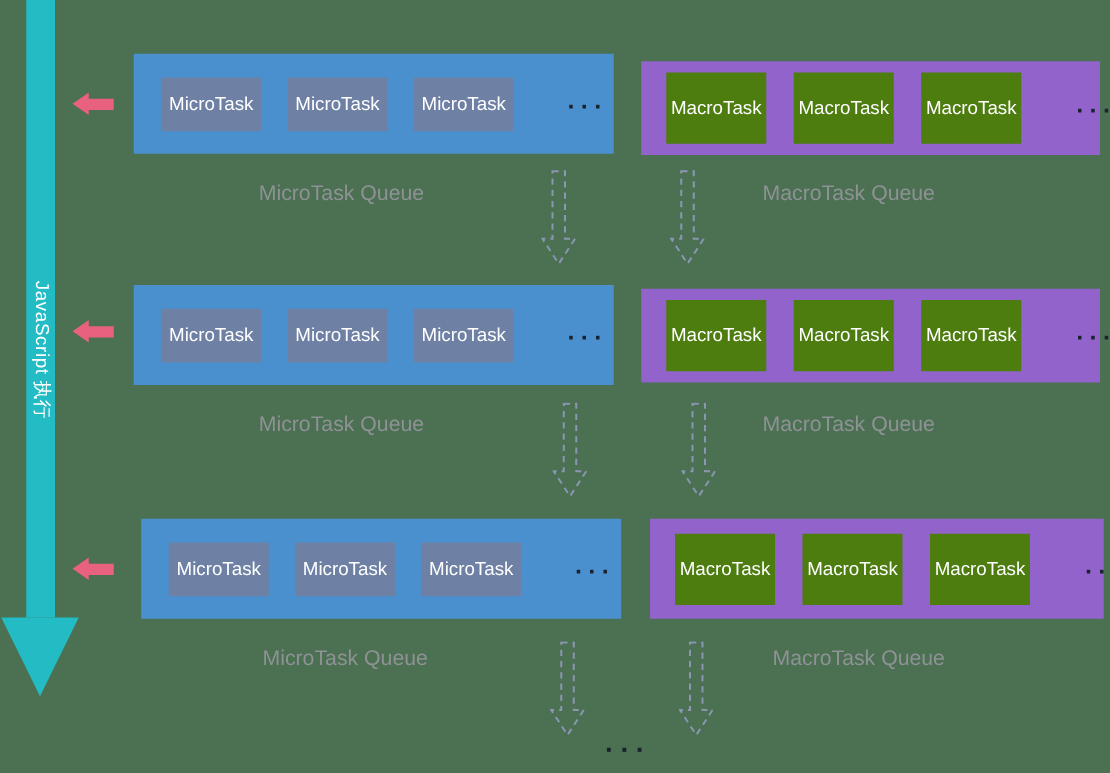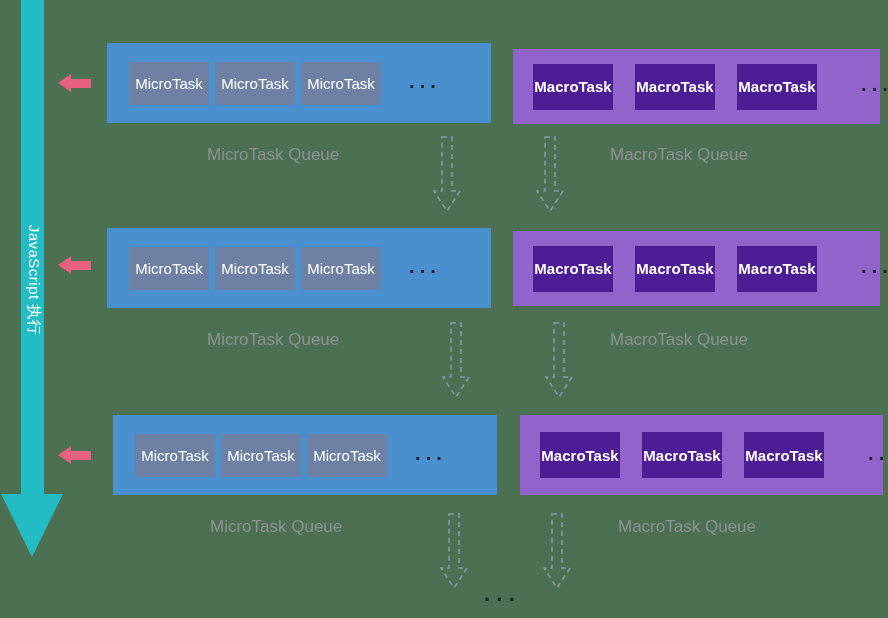--- a/index.html
+++ b/index.html
@@ -46,30 +46,30 @@
     position:absolute; left:12px; top:5px;
     width:21px; height:9px; background:#e8617f;
   }
 
   
   .queue {
     position:absolute;
     display:flex; align-items:center;
     box-sizing:border-box;
   }
-  .queue.micro { background:#4a90cf; padding-left:22px; gap:6px; }
+  .queue.micro { background:#4a90cf; padding-left:22px; gap:21px; }
   .queue.macro { background:#9263cb; padding-left:20px; gap:22px; }
   .task {
     flex:0 0 auto;
     width:80px;
     display:flex; align-items:center; justify-content:center;
     color:#ffffff; font-size:15px; white-space:nowrap;
   }
   .queue.micro .task { height:43px; background:#6e81a4; }
-  .queue.macro .task { height:46px; background:#4c1d95;font-weight:bold; }
+  .queue.macro .task { height:57px; background:#4d7c0f; }
   .dots {
     color:#1a222e; font-weight:bold;
     font-size:20px; letter-spacing:4px;
     margin-left:22px; margin-top:6px;
   }
 
   .queue-label {
     position:absolute;
     font-size:17px; color:#8e9295; white-space:nowrap;text-align:center;
   }

